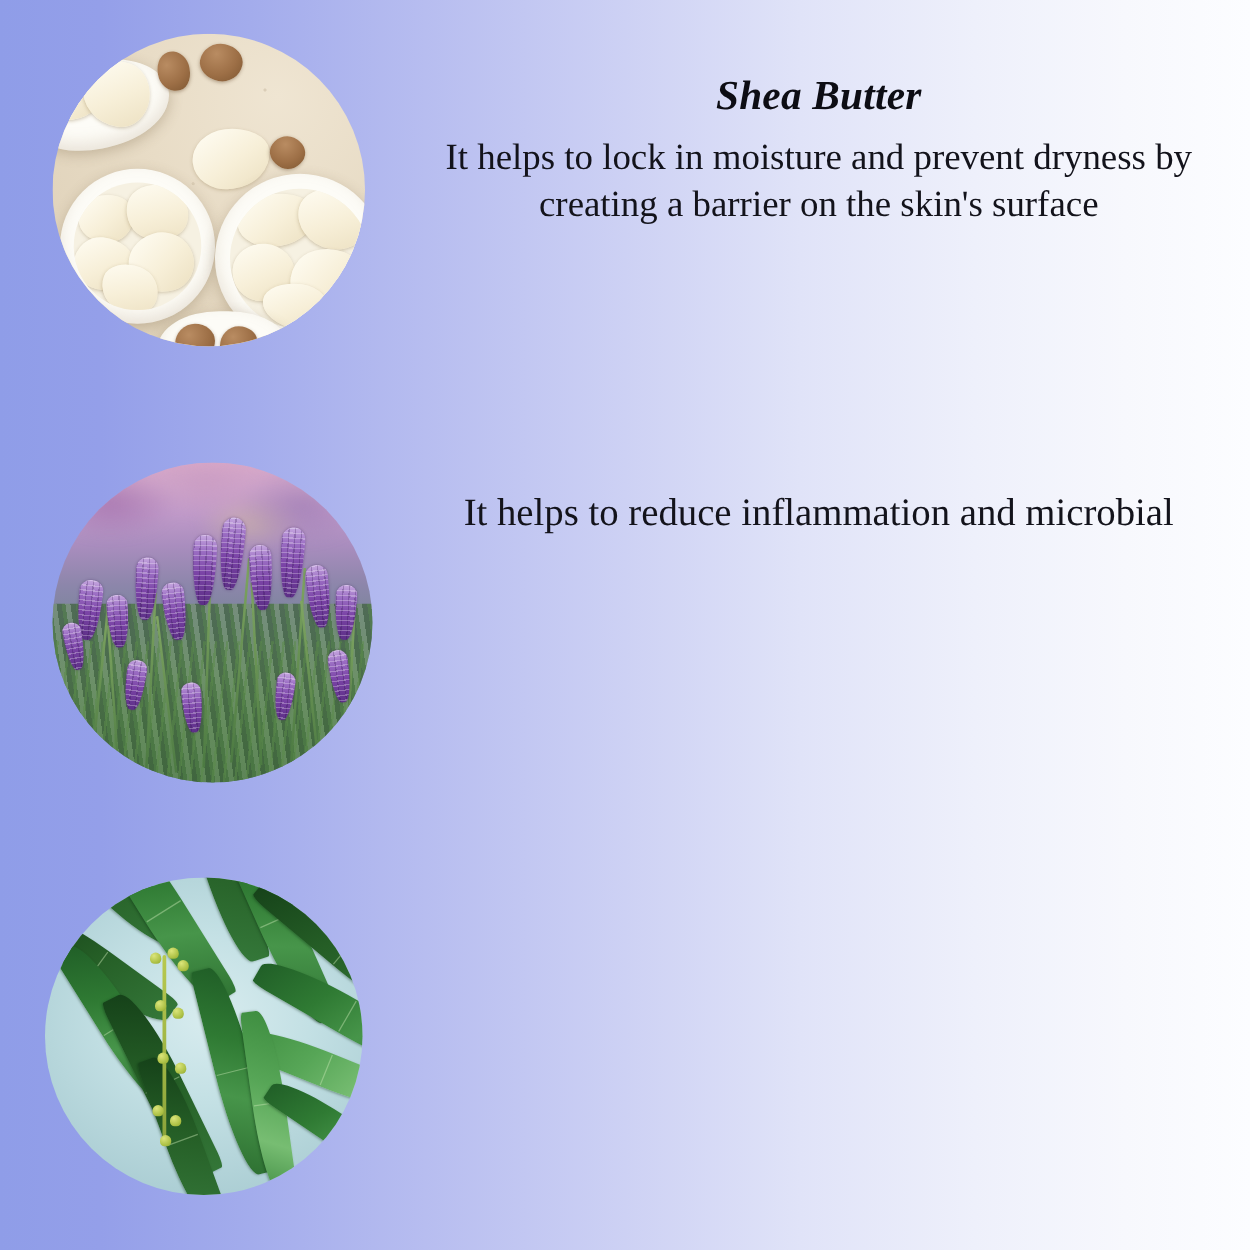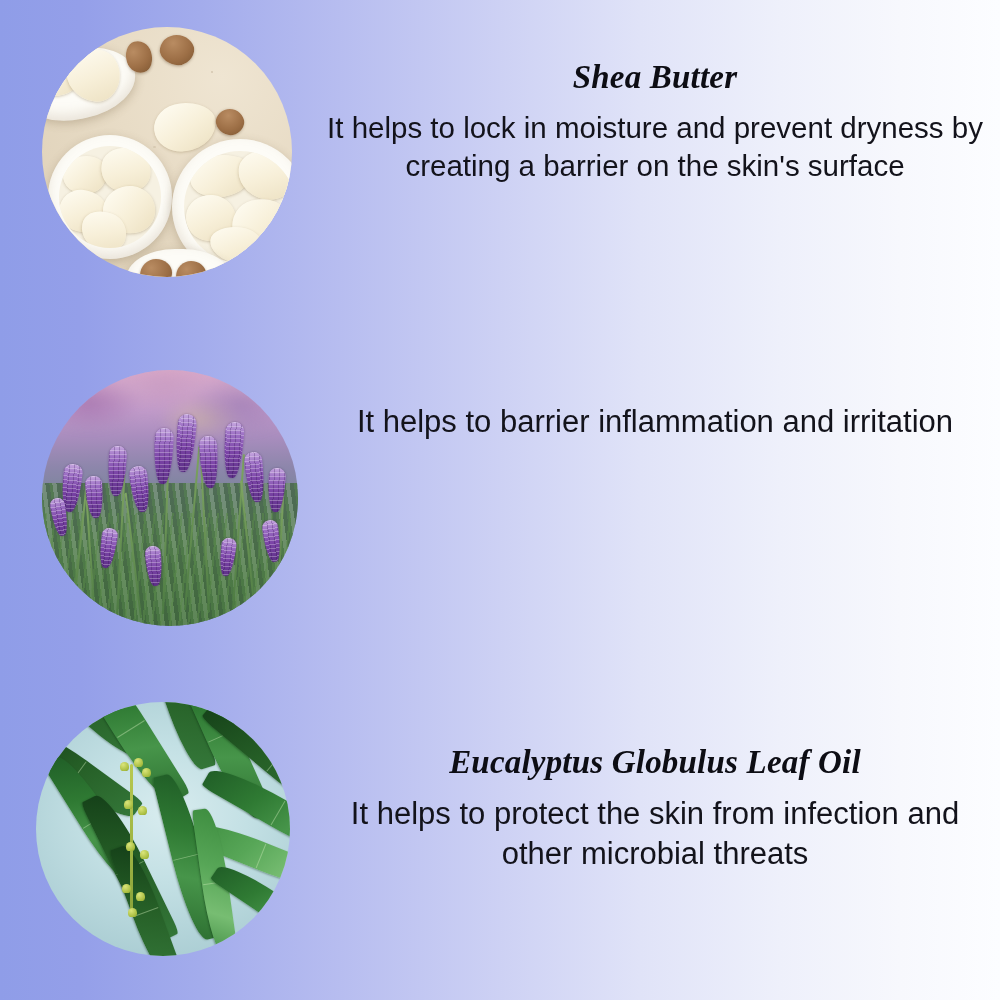--- a/index.html
+++ b/index.html
@@ -227,26 +227,26 @@
     font-family: "Liberation Serif", "DejaVu Serif", serif;
     font-weight: bold;
     font-style: italic;
     font-size: 33px;
     line-height: 1.18;
     letter-spacing: .2px;
     margin: 0 0 10px 0;
     color: #0d0d14;
   }
   .ing-desc {
-    font-family: Liberation Sans, sans-serif;
+    font-family: Liberation Serif, serif;
     font-weight: normal;
     font-style: normal;
     font-size: 30px;
     line-height: 1.30;
-    margin: 12px;
+    margin: 0;
     color: #13131b;
     text-align: center;
   }
   #text-shea .ing-desc       { font-size: 29.5px; }
   #text-lavender .ing-desc   { font-size: 31px; }
   #text-eucalyptus .ing-desc { font-size: 31px; }
 </style>
 </head>
 <body>
 
@@ -340,21 +340,21 @@
 
         <div class="spike" style="left:10px;  top:128px; width:15px; height:38px; transform:rotate(-10deg);"></div>
         <div class="spike" style="left:58px;  top:158px; width:16px; height:40px; transform:rotate(8deg);"></div>
         <div class="spike" style="left:104px; top:176px; width:16px; height:40px; transform:rotate(-5deg);"></div>
         <div class="spike" style="left:178px; top:168px; width:15px; height:38px; transform:rotate(7deg);"></div>
         <div class="spike" style="left:222px; top:150px; width:16px; height:42px; transform:rotate(-8deg);"></div>
       </div>
     </div>
 
     <div class="textcol" id="text-lavender">
-      <div class="ing-desc">It helps to barrier inflammation and irritation</div>
+      <div class="ing-desc">It helps to reduce inflammation and microbial</div>
     </div>
   </div>
 
   <div class="row" id="row-eucalyptus">
 
     <div class="photo" id="photo-eucalyptus">
       <div class="photo-inner">
         <div class="euc-bg"></div>
 
         <div class="leaf dark" style="left:-20px; top:-16px; width:150px; height:36px; transform:rotate(44deg);"></div>
@@ -380,19 +380,15 @@
         <div class="bud" style="left:88px;  top:98px;"></div>
         <div class="bud" style="left:102px; top:104px;"></div>
         <div class="bud" style="left:90px;  top:140px;"></div>
         <div class="bud" style="left:104px; top:148px;"></div>
         <div class="bud" style="left:86px;  top:182px;"></div>
         <div class="bud" style="left:100px; top:190px;"></div>
         <div class="bud" style="left:92px;  top:206px;"></div>
       </div>
     </div>
 
-    <div class="textcol" id="text-eucalyptus">
-      <div class="ing-title">Eucalyptus Globulus Leaf Oil</div>
-      <div class="ing-desc">It helps to protect the skin from infection and other microbial threats</div>
-    </div>
   </div>
 
 </div>
 
 </body></html>

